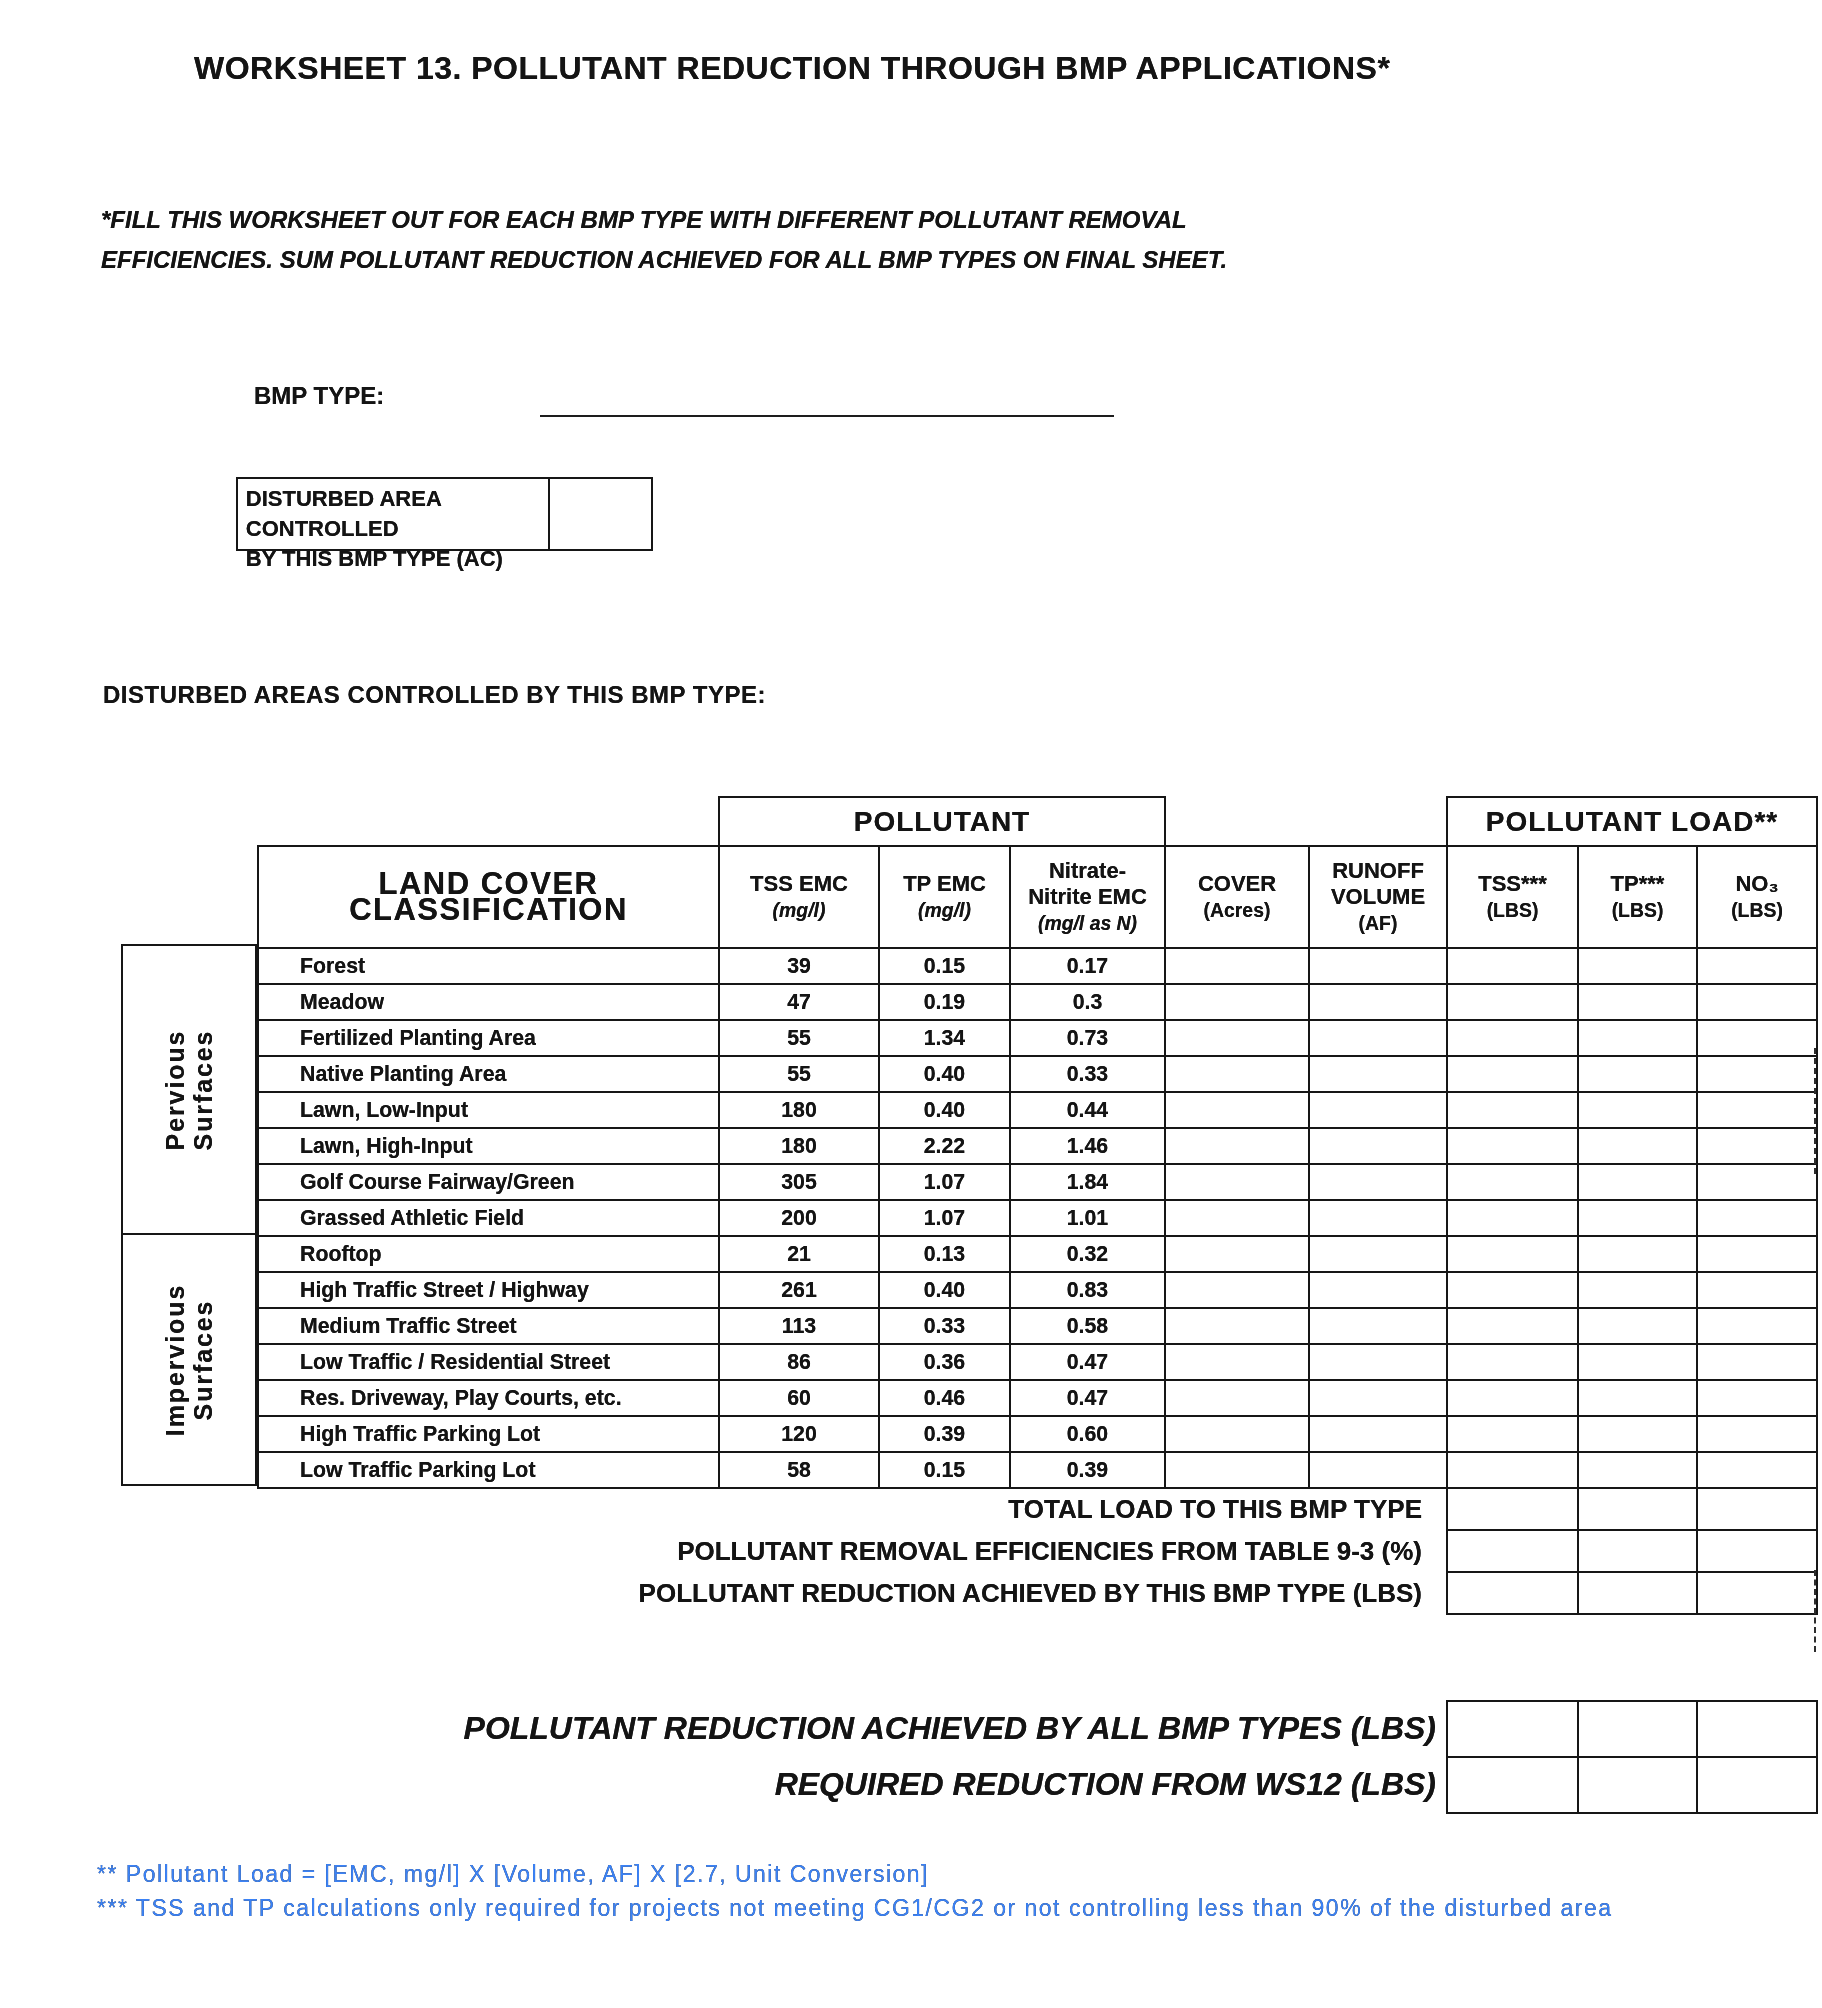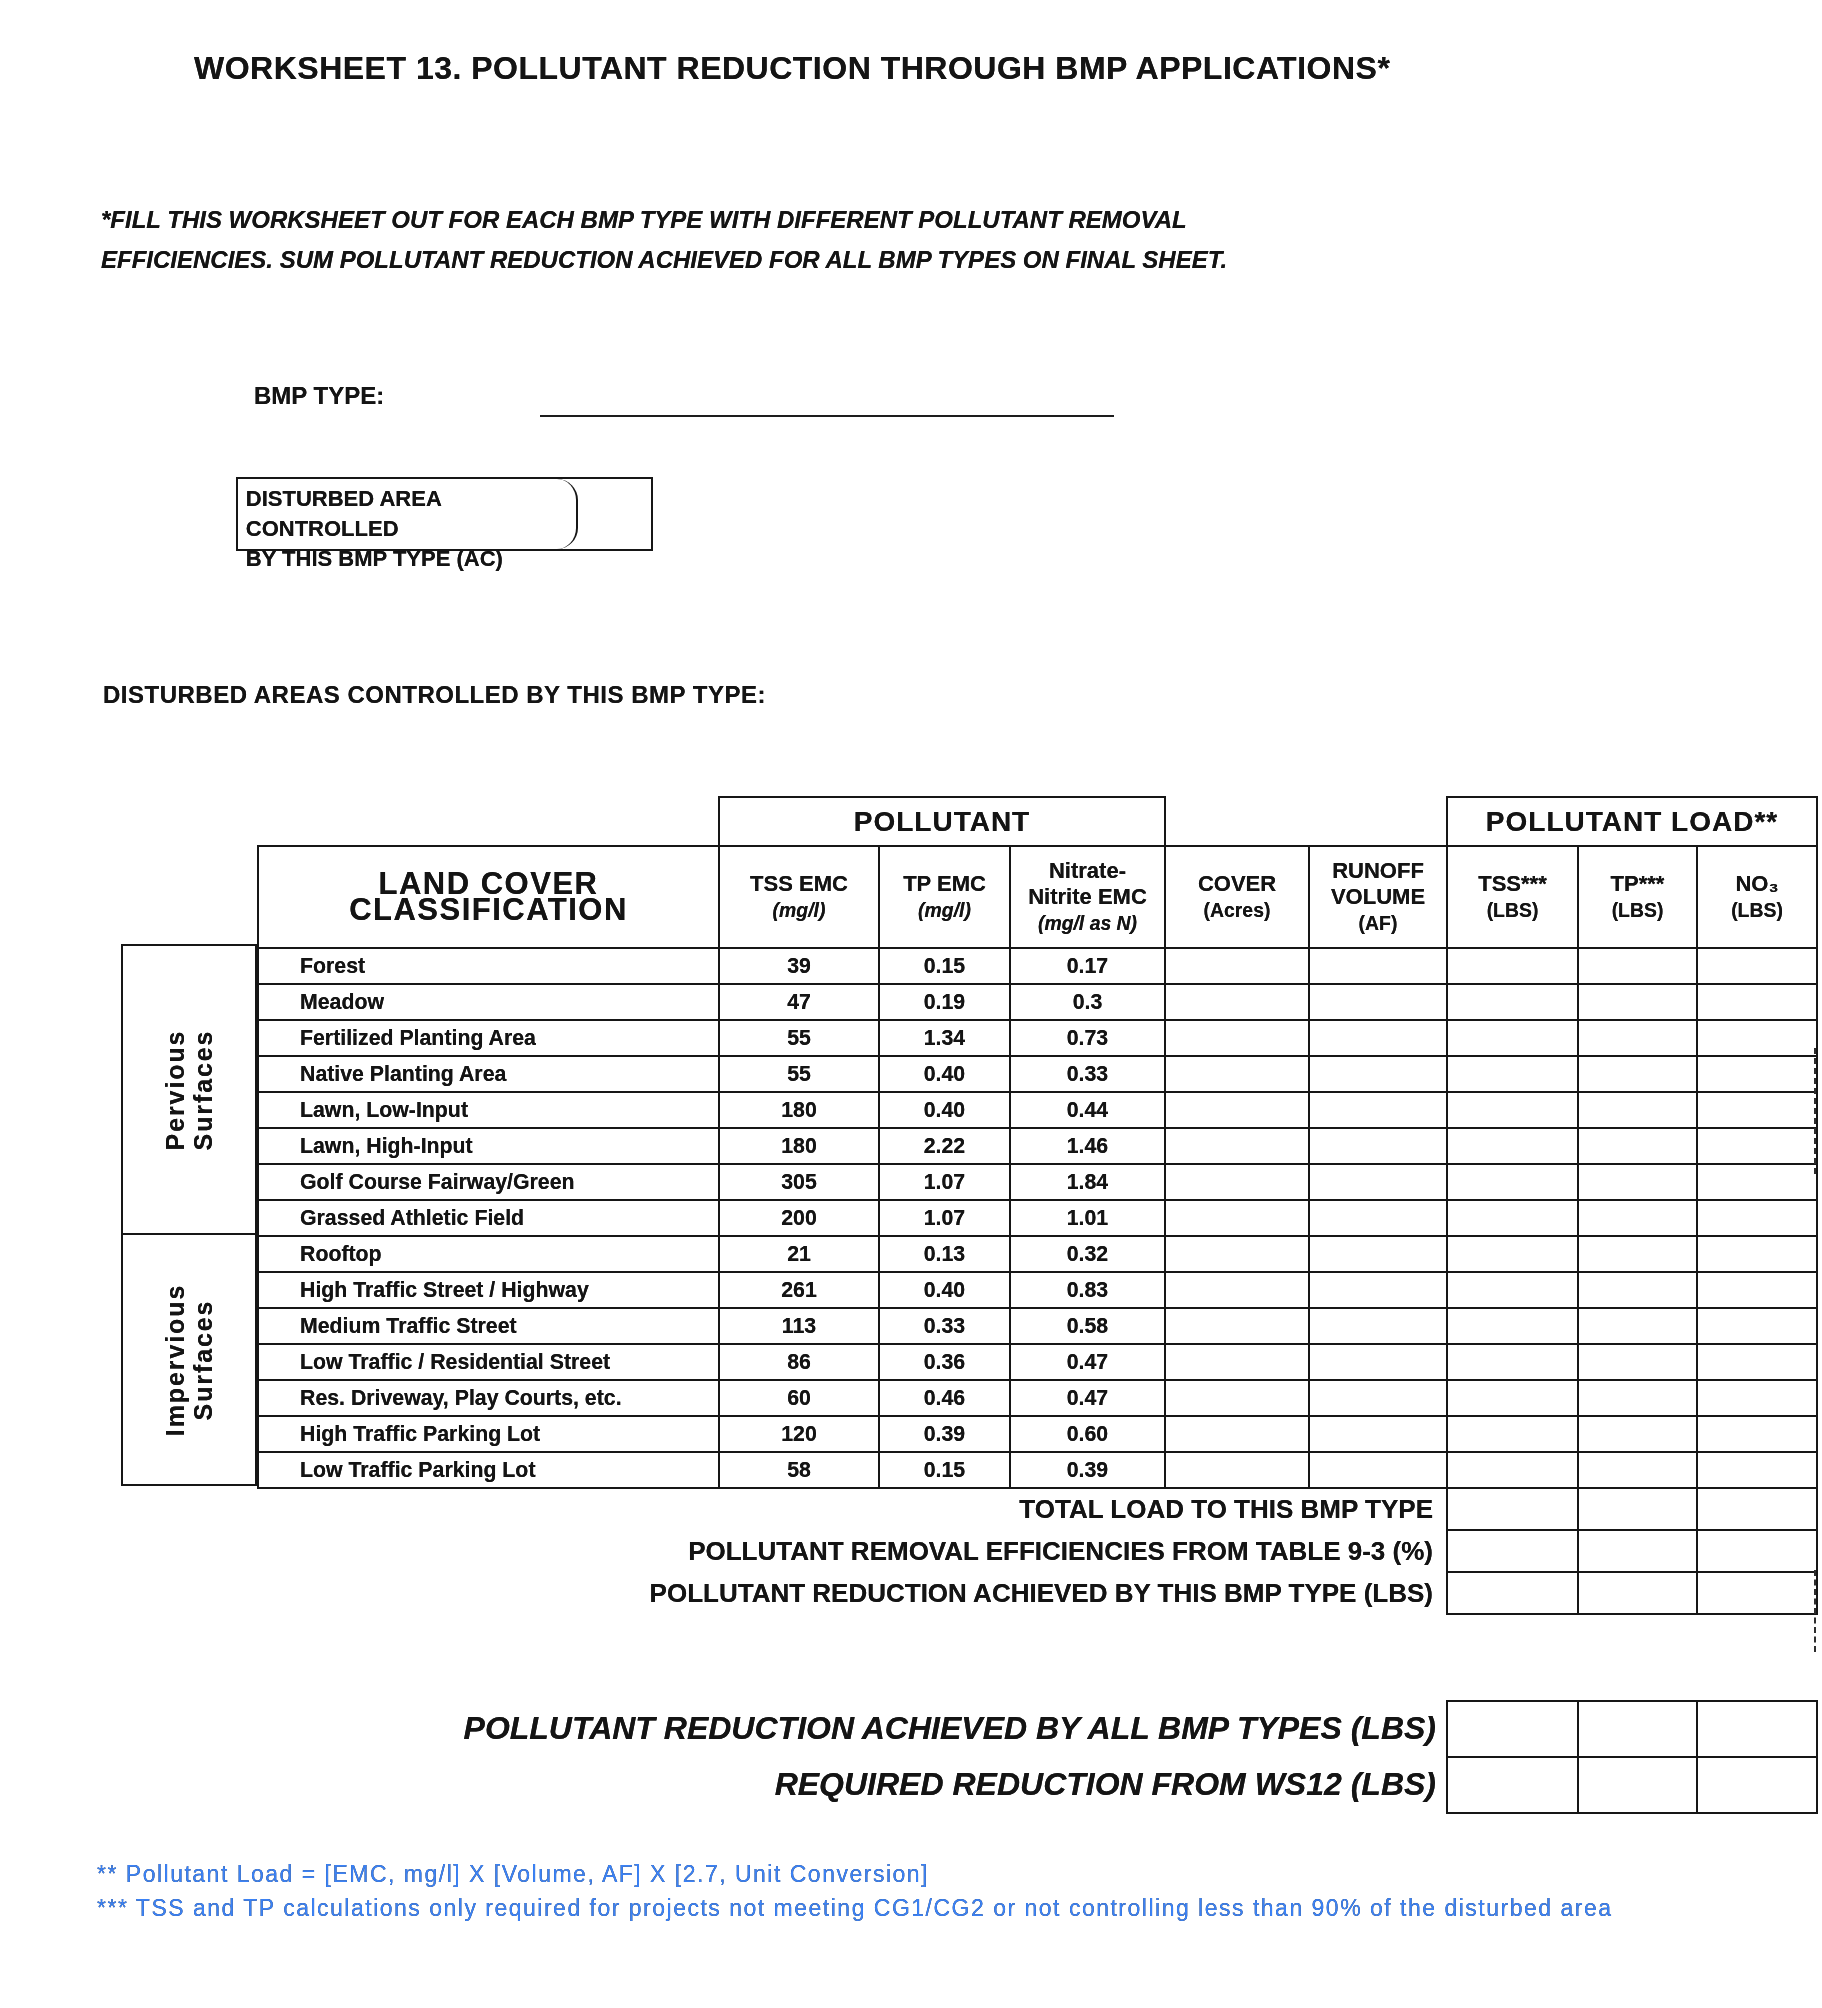--- a/index.html
+++ b/index.html
@@ -4,38 +4,38 @@
 <style>
   html,body{margin:0;padding:0;background:#ffffff;}
   .page{position:relative;width:1822px;height:2009px;background:#fff;
         font-family:"Liberation Sans", sans-serif;color:#141414;overflow:hidden;}
   .scan{text-shadow:0 0 0.6px rgba(0,0,0,.85);}
   .title{position:absolute;top:50px;left:194px;font-size:32px;font-weight:bold;letter-spacing:0.5px;white-space:nowrap;}
   .instructions{position:absolute;top:200px;left:101px;font-size:24px;font-style:italic;font-weight:600;line-height:40px;white-space:nowrap;}
   .bmp-label{position:absolute;top:382px;left:254px;font-size:24px;font-weight:bold;text-align:center;}
   .bmp-line{position:absolute;top:415px;left:540px;width:574px;height:0;border-top:2.9px solid #1d1d1d;}
   .disturbed-box{position:absolute;top:477px;left:236px;width:417px;height:74px;border:2.9px solid #161616;display:flex;box-sizing:border-box;}
-  .disturbed-label{width:340px;border-right:2.9px solid #161616;font-size:22px;font-weight:bold;line-height:30px;padding:4.9px 1.9px 0 7.8px;box-sizing:border-box;border-radius:21px;}
+  .disturbed-label{width:312px;border-right:2.9px solid #161616;font-size:22px;font-weight:bold;line-height:30px;padding:4.9px 1.9px 0 7.8px;box-sizing:border-box;}
   .disturbed-value{flex:1;}
   .section-heading{position:absolute;top:681px;left:103px;font-size:24px;font-weight:bold;letter-spacing:0.5px;white-space:nowrap;}
 
   table{border-collapse:collapse;table-layout:fixed;}
   td{padding:0;box-sizing:border-box;}
   .b{border:2.9px solid #161616;}
   .nb{border:none;}
   .main-table{position:absolute;top:796px;left:257px;width:1559px;}
   tr.tr-span{height:49px;} tr.tr-head{height:102px;} tr.tr-data{height:36px;} tr.tr-foot{height:42px;}
   .span-h{font-size:28px;font-weight:bold;text-align:center;vertical-align:middle;letter-spacing:1px;}
   .col-h{font-size:22px;font-weight:bold;text-align:center;vertical-align:middle;line-height:26px;}
   .col-h .unit{font-size:19.4px;}
   .col-h .unit-i{font-size:19.4px;font-style:italic;}
   .col-h-land{font-size:31px;letter-spacing:1.5px;}
   .name-cell{font-size:21.3px;font-weight:bold;text-align:left;padding-left:41px;vertical-align:middle;white-space:nowrap;}
   .num-cell{font-size:21.3px;font-weight:bold;text-align:center;vertical-align:middle;}
-  .footer-label{border:none;font-size:26px;font-weight:bold;text-align:right;padding-right:13px;vertical-align:middle;white-space:nowrap;}
+  .footer-label{border:none;font-size:26px;font-weight:bold;text-align:right;padding-right:24px;vertical-align:middle;white-space:nowrap;}
   .group-box{position:absolute;left:121px;width:136px;border:2.9px solid #161616;box-sizing:border-box;
              display:flex;align-items:center;justify-content:center;background:#fff;}
   .group-pervious{top:944px;height:291px;}
   .group-impervious{top:1233px;height:253px;}
   .vlabel{transform:rotate(-90deg);font-size:25px;font-weight:bold;text-align:center;line-height:28px;letter-spacing:1.9px;white-space:nowrap;}
   .summary-grid{position:absolute;top:1700px;left:1446px;width:371px;}
   tr.tr-sum{height:56px;}
   .summary-labels{position:absolute;top:1700px;left:291px;width:1145px;text-align:right;
                   font-size:32px;font-weight:bold;font-style:italic;line-height:56px;white-space:nowrap;padding-right:0;}
   .footnotes{position:absolute;top:1857px;left:97px;font-size:23px;line-height:34px;letter-spacing:1.5px;color:#3b82f6;white-space:nowrap;}

